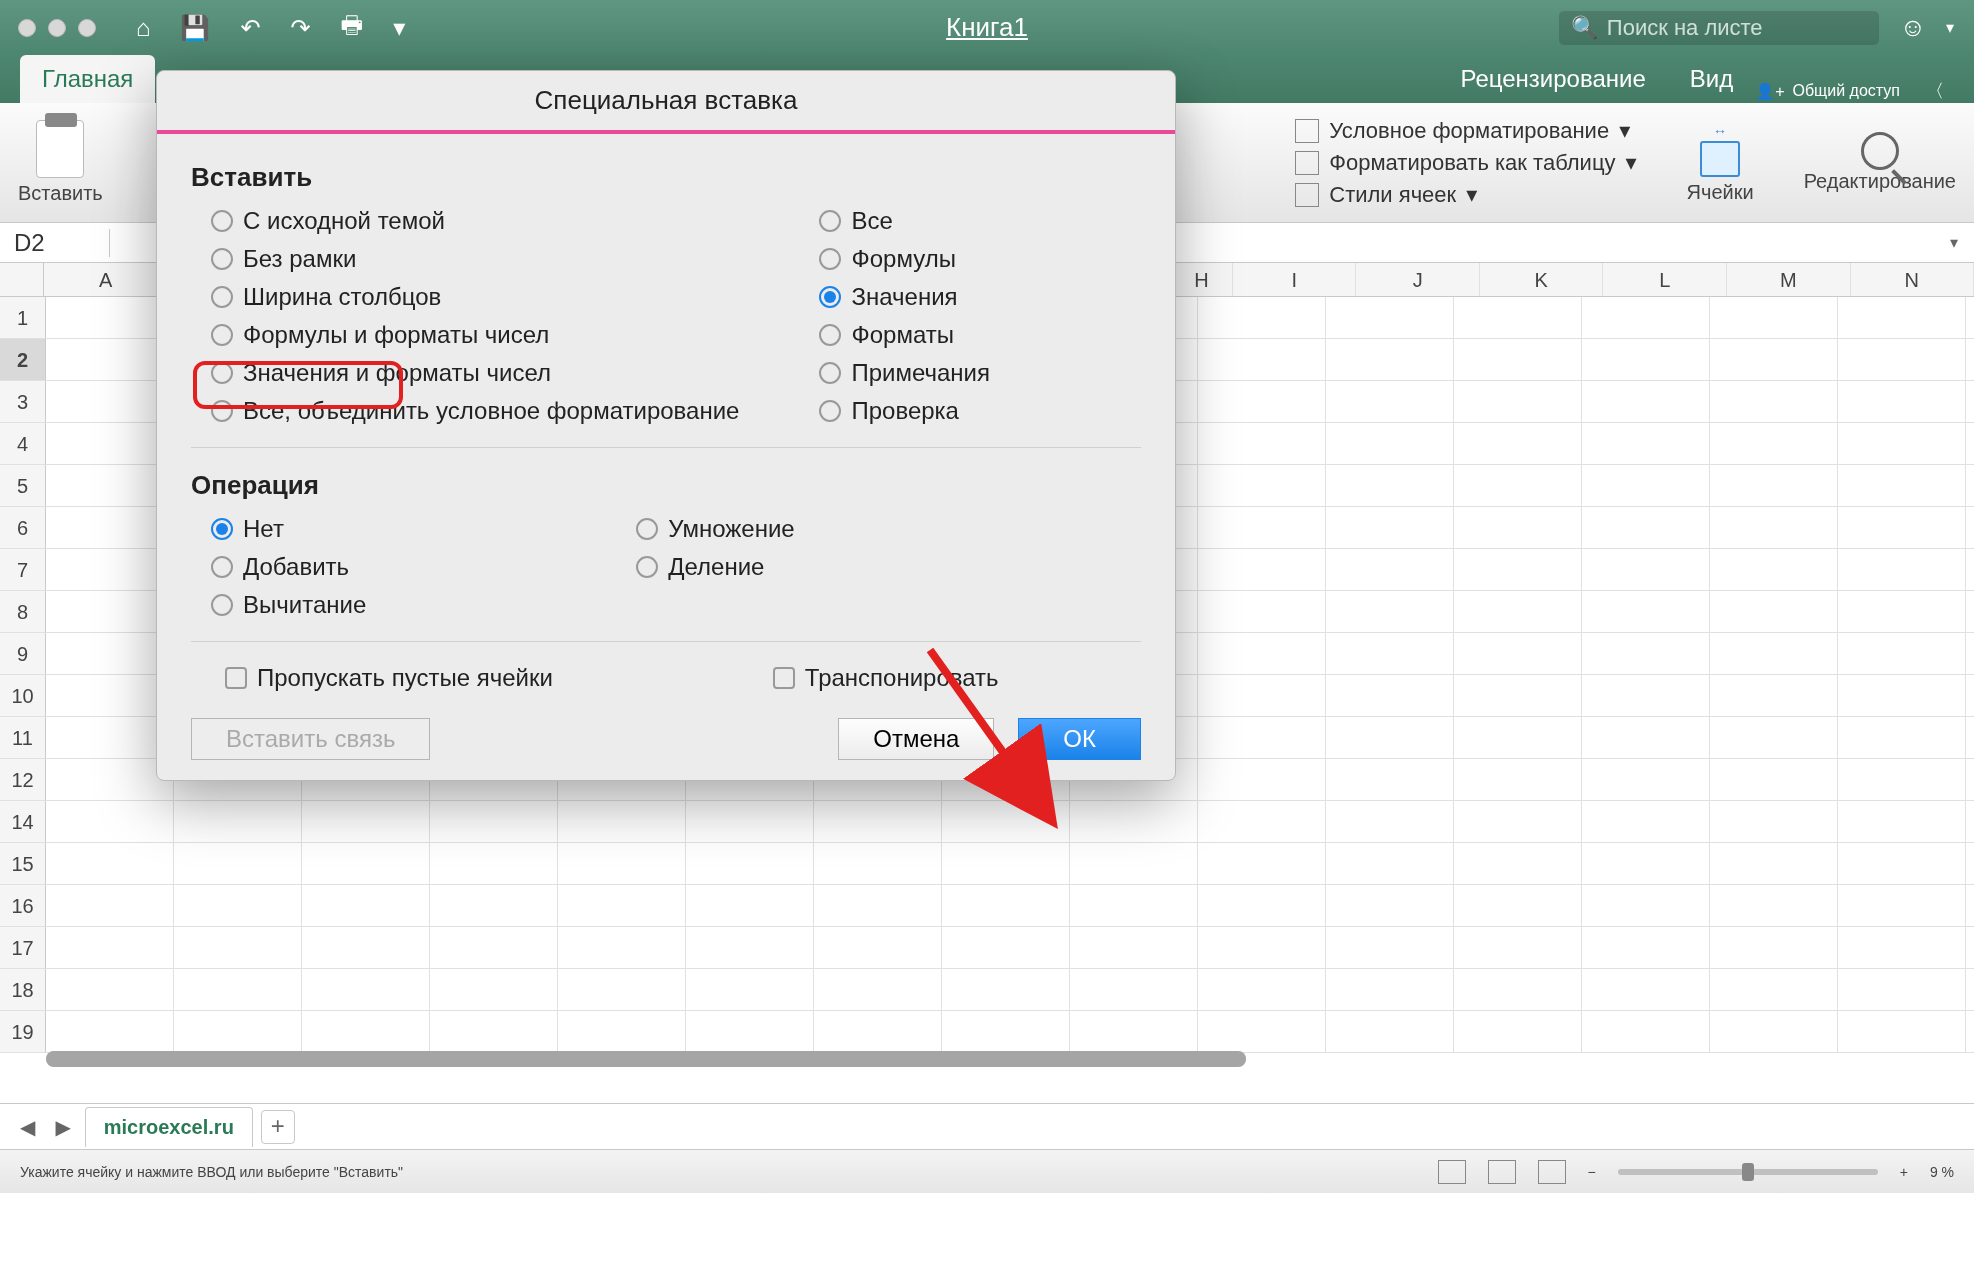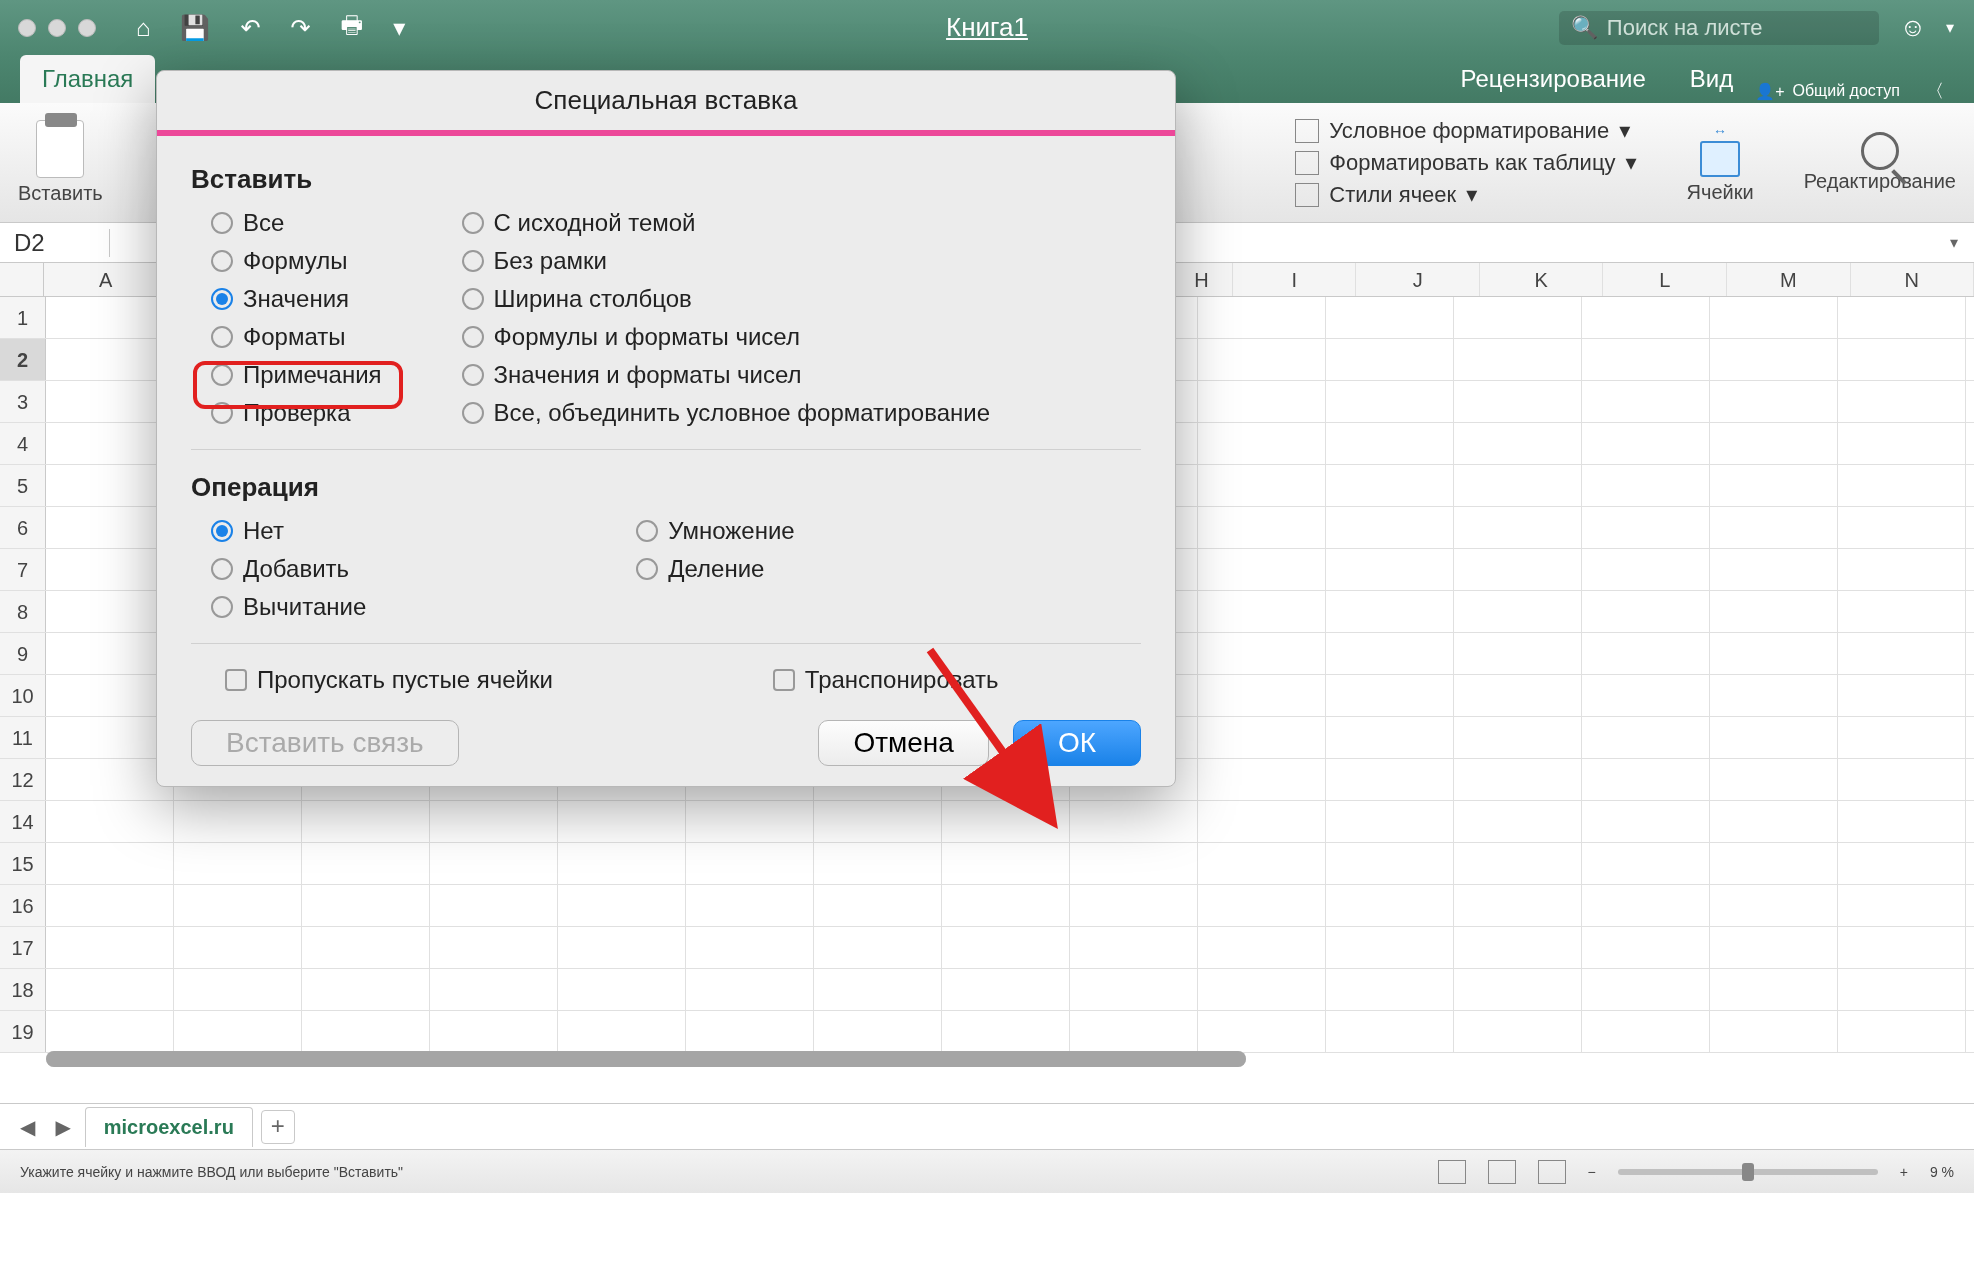--- a/index.html
+++ b/index.html
@@ -63,36 +63,36 @@
 
 .status{height:44px;background:linear-gradient(#f3f3f3,#e6e6e6);border-top:1px solid #c9c9c9;display:flex;align-items:center;padding:0 20px;font-size:14px;color:#444;}
 .status-right{margin-left:auto;display:flex;align-items:center;gap:22px;}
 .view-btn{width:28px;height:24px;border:1px solid #888;}
 .zoom-slider{width:260px;height:6px;background:#c0c0c0;border-radius:3px;position:relative;}
 .zoom-knob{position:absolute;left:50%;top:-6px;width:12px;height:18px;background:#888;border-radius:3px;transform:translateX(-50%);}
 
 
 .dialog-backdrop{position:absolute;top:70px;left:156px;width:1020px;height:820px;}
 .dialog{width:1020px;background:#ececec;border:1px solid #b8b8b8;border-radius:8px;box-shadow:0 20px 60px rgba(0,0,0,0.35);}
-.dialog-title{text-align:center;font-size:26px;padding:14px 0;color:#222;border-bottom:6px solid #ec4899;}
+.dialog-title{text-align:center;font-size:26px;padding:14px 0;color:#222;border-bottom:4px solid #ec4899;}
 .dialog-body{padding:20px 34px;}
 .section-h{font-size:26px;font-weight:600;margin:8px 0 14px;color:#222;}
 .radio-cols{display:flex;gap:60px;}
 .radio-col{display:flex;flex-direction:column;gap:10px;}
 .radio{display:flex;align-items:center;gap:10px;font-size:24px;color:#222; margin-left: 20px;}
 .radio .dot{width:22px;height:22px;border:2px solid #999;border-radius:50%;display:flex;align-items:center;justify-content:center;flex-shrink:0;}
 .radio.sel .dot{border-color:#1a82e8;}
 .radio.sel .dot::after{content:"";width:12px;height:12px;background:#1a82e8;border-radius:50%;}
 .dialog hr{border:none;border-top:1px solid #d0d0d0;margin:22px 0;}
 .op-cols{display:flex;gap:250px;}
 .cb-row{display:flex;gap:220px;margin-left:34px;}
 .cb{display:flex;align-items:center;gap:10px;font-size:24px;color:#222;}
 .cb .box{width:22px;height:22px;border:2px solid #999;border-radius:4px;}
 .dialog-buttons{display:flex;gap:24px;justify-content:flex-end;margin-top:26px;align-items:center;}
-.btn{padding:6px 34px;font-size:28px;border-radius:10px;border:1px solid #b5b5b5;background:linear-gradient(#fdfdfd,#ececec);}
+.btn{padding:6px 34px;font-size:24px;border-radius:0;border:1px solid #b5b5b5;background:linear-gradient(#fdfdfd,#ececec);}
 .btn.primary{background:linear-gradient(#4da6ff,#1a82e8);color:#fff;border-color:#1a82e8;padding:6px 44px;}
 .btn.disabled{color:#aaa;background:#ededed;margin-right:auto;}
 .highlight-box{position:absolute;border:4px solid #e1201f;border-radius:12px;pointer-events:none;}
 .arrow-svg{position:absolute;pointer-events:none;}
 </style>
 </head>
 <body>
 
 <div class="titlebar">
   <div class="traffic">
@@ -532,20 +532,46 @@
     <span>9 %</span>
   </div>
 </div>
 
 <div class="dialog-backdrop">
   <div class="dialog">
     <div class="dialog-title">Специальная вставка</div>
     <div class="dialog-body">
       <div class="section-h">Вставить</div>
       <div class="radio-cols">
+        <div class="radio-col" id="paste-right">
+            <label class="radio">
+              <span class="dot"></span>
+              <span>С исходной темой</span>
+            </label>
+            <label class="radio">
+              <span class="dot"></span>
+              <span>Без рамки</span>
+            </label>
+            <label class="radio">
+              <span class="dot"></span>
+              <span>Ширина столбцов</span>
+            </label>
+            <label class="radio">
+              <span class="dot"></span>
+              <span>Формулы и форматы чисел</span>
+            </label>
+            <label class="radio">
+              <span class="dot"></span>
+              <span>Значения и форматы чисел</span>
+            </label>
+            <label class="radio">
+              <span class="dot"></span>
+              <span>Все, объединить условное форматирование</span>
+            </label>
+          </div>
         <div class="radio-col" id="paste-left">
             <label class="radio">
               <span class="dot"></span>
               <span>Все</span>
             </label>
             <label class="radio">
               <span class="dot"></span>
               <span>Формулы</span>
             </label>
             <label class="radio sel">
@@ -556,46 +582,20 @@
               <span class="dot"></span>
               <span>Форматы</span>
             </label>
             <label class="radio">
               <span class="dot"></span>
               <span>Примечания</span>
             </label>
             <label class="radio">
               <span class="dot"></span>
               <span>Проверка</span>
-            </label>
-          </div>
-        <div class="radio-col" id="paste-right">
-            <label class="radio">
-              <span class="dot"></span>
-              <span>С исходной темой</span>
-            </label>
-            <label class="radio">
-              <span class="dot"></span>
-              <span>Без рамки</span>
-            </label>
-            <label class="radio">
-              <span class="dot"></span>
-              <span>Ширина столбцов</span>
-            </label>
-            <label class="radio">
-              <span class="dot"></span>
-              <span>Формулы и форматы чисел</span>
-            </label>
-            <label class="radio">
-              <span class="dot"></span>
-              <span>Значения и форматы чисел</span>
-            </label>
-            <label class="radio">
-              <span class="dot"></span>
-              <span>Все, объединить условное форматирование</span>
             </label>
           </div>
       </div>
       <hr>
       <div class="section-h">Операция</div>
       <div class="op-cols">
         <div class="radio-col" id="op-left">
             <label class="radio sel">
               <span class="dot"></span>
               <span>Нет</span>

